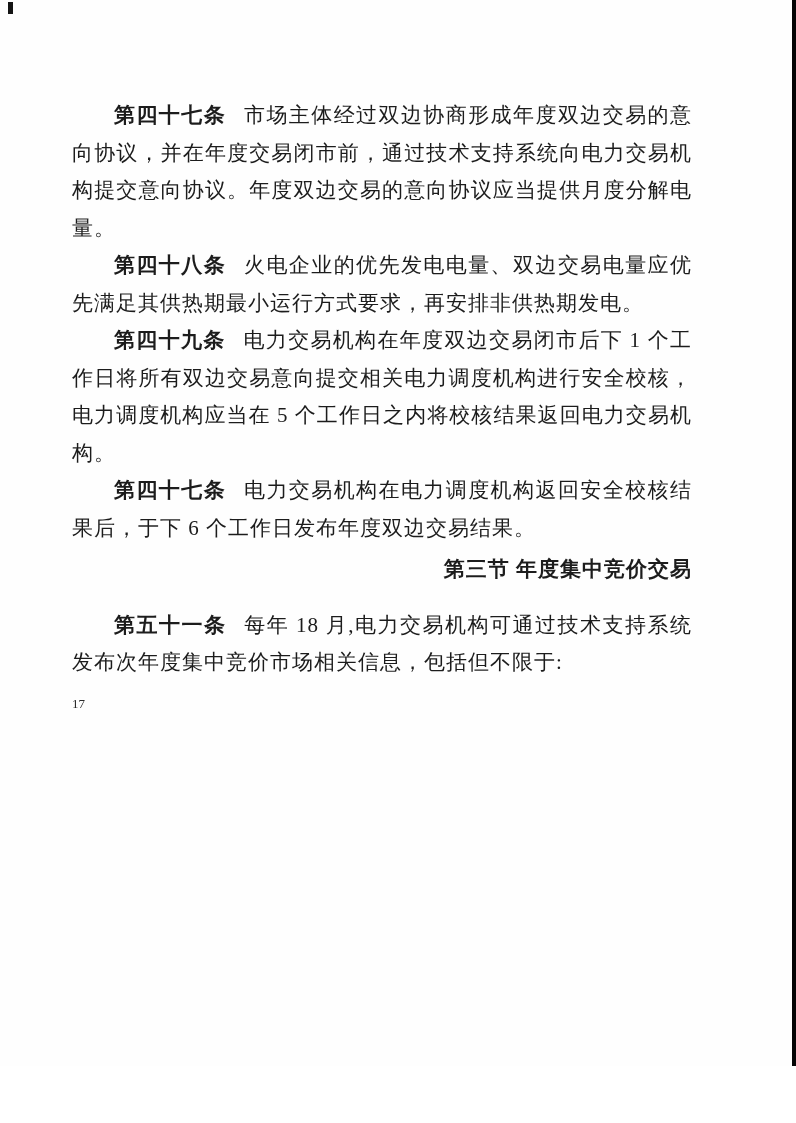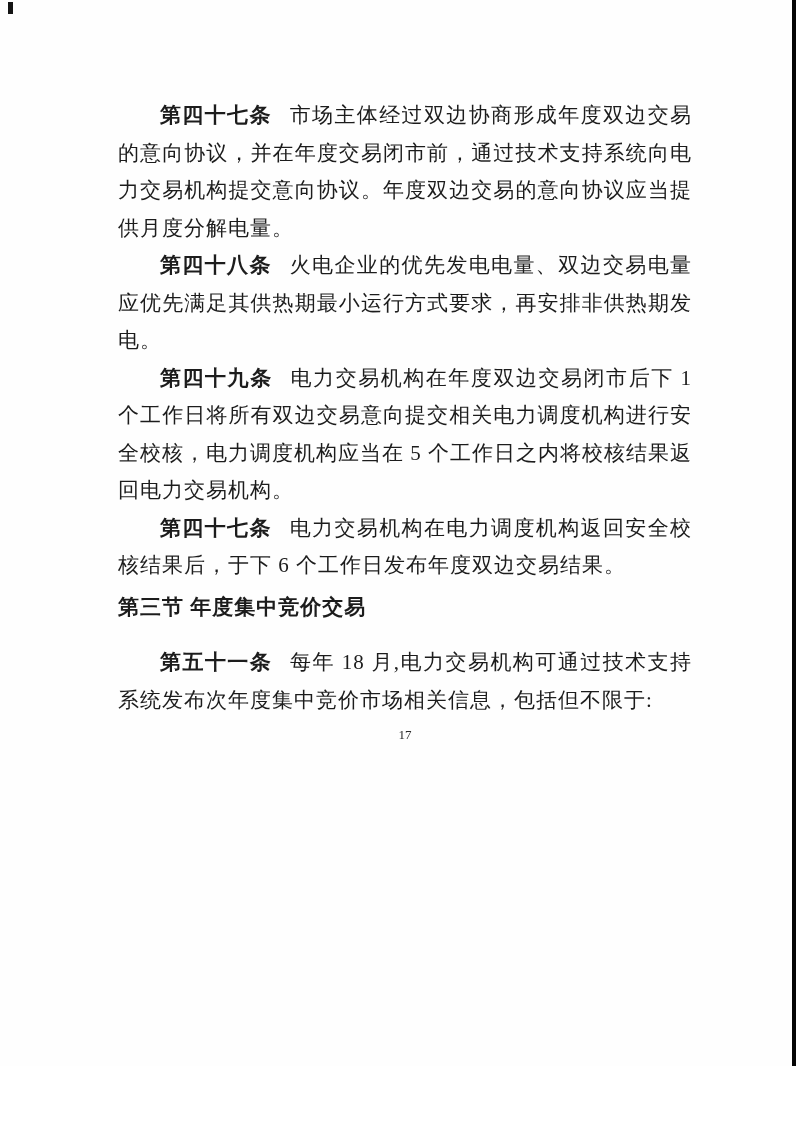--- a/index.html
+++ b/index.html
@@ -6,21 +6,21 @@
     margin: 0;
     padding: 0;
     background: #ffffff;
   }
   .page {
     position: relative;
     width: 796px;
     height: 1066px;
     background: #fefefe;
     box-sizing: border-box;
-    padding: 97px 104px 0 118px;
+    padding: 97px 104px 0 72px;
     font-family: "Liberation Serif", "DejaVu Serif", serif;
     color: #1c1c1c;
     overflow: hidden;
   }
   .body-text p {
     margin: 0;
     font-size: 21px;
     line-height: 37.5px;
     letter-spacing: 1px;
     text-align: justify;
@@ -29,26 +29,25 @@
   }
   .article-number {
     font-weight: 700;
     margin-right: 0.85em;
   }
   h2.section-heading {
     margin: 4px 0 18px 0;
     font-size: 21px;
     line-height: 37.5px;
     font-weight: 700;
-    text-align: left;
+    text-align: right;
     letter-spacing: 1px;
   }
   .page-number {
-    margin-top: 8px;
-    text-align: center;
+    margin-top: 14px;
     font-size: 13px;
     letter-spacing: 0;
     color: #2a2a2a;
   }
   .right-edge-bar {
     position: absolute;
     top: 0;
     right: 0;
     width: 4px;
     height: 1123px;

